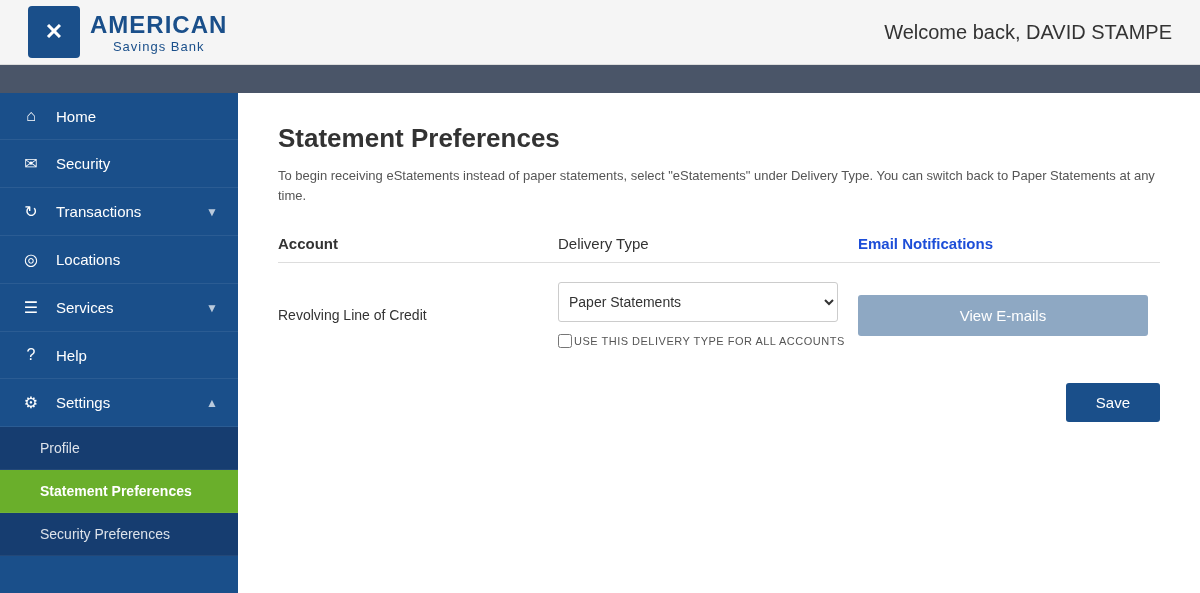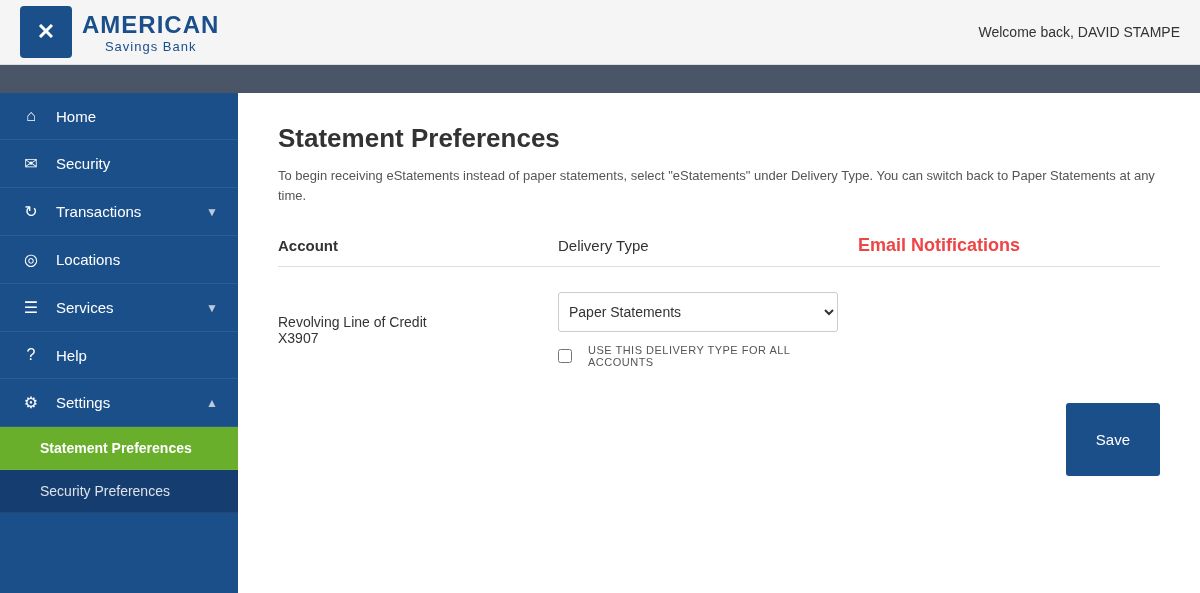--- a/index.html
+++ b/index.html
@@ -6,21 +6,21 @@
     body { font-family: Arial, sans-serif; background: #f0f0f0; width: 1200px; height: 593px; overflow: hidden; }
 
     
     .header {
       background: #f5f5f5;
       border-bottom: 1px solid #ddd;
       height: 65px;
       display: flex;
       align-items: center;
       justify-content: space-between;
-      padding: 0 20px;
+      padding: 0 28px;
     }
     .logo-area {
       display: flex;
       align-items: center;
       gap: 10px;
     }
     .logo-icon {
       width: 52px;
       height: 52px;
       background: #1a4f8a;
@@ -47,21 +47,21 @@
       color: #1a4f8a;
       letter-spacing: 1px;
     }
     .logo-text .savings-bank {
       font-size: 13px;
       color: #1a4f8a;
       text-align: center;
       letter-spacing: 1px;
     }
     .welcome-text {
-      font-size: 14px;
+      font-size: 20px;
       color: #333;
     }
 
     
     .dark-bar {
       background: #4a5568;
       height: 28px;
     }
 
     
@@ -131,38 +131,38 @@
       line-height: 1.5;
       margin-bottom: 30px;
       max-width: 900px;
     }
 
     .columns-header {
       display: flex;
       align-items: center;
       border-bottom: 1px solid #ddd;
       padding-bottom: 10px;
-      margin-bottom: 10px;
+      margin-bottom: 4px;
     }
     .col-account {
       width: 280px;
       font-weight: bold;
       font-size: 15px;
       color: #333;
     }
     .col-delivery {
       width: 300px;
       font-weight: normal;
       font-size: 15px;
       color: #333;
     }
     .col-email {
       font-weight: bold;
-      font-size: 18px;
-      color: #ef4444;
+      font-size: 15px;
+      color: #1d4ed8;
     }
 
     .data-row {
       display: flex;
       align-items: center;
       padding: 15px 0;
     }
     .account-info {
       width: 280px;
     }
@@ -185,21 +185,21 @@
       border-radius: 3px;
       font-size: 14px;
       color: #333;
       background: white;
       appearance: auto;
       cursor: pointer;
     }
     .checkbox-row {
       display: flex;
       align-items: center;
-      gap: 16px;
+      gap: 2px;
       margin-top: 12px;
     }
     .checkbox-row input[type=checkbox] {
       width: 14px;
       height: 14px;
     }
     .checkbox-label {
       font-size: 11px;
       color: #555;
       letter-spacing: 0.5px;
@@ -221,21 +221,21 @@
 
     .save-row {
       display: flex;
       justify-content: flex-end;
       margin-top: 20px;
     }
     .save-btn {
       background: #1a4f8a;
       color: white;
       border: none;
-      padding: 28px 30px;
+      padding: 11px 30px;
       font-size: 15px;
       cursor: pointer;
       border-radius: 3px;
     }
   </style>
 </head>
 <body>
 
 <div class="header">
   <div class="logo-area">
@@ -279,20 +279,23 @@
       <span class="icon">?</span>
       <span class="label">Help</span>
     </div>
     <div class="sidebar-item">
       <span class="icon">⚙</span>
       <span class="label">Settings</span>
       <span class="arrow">▲</span>
     </div>
 
     <div class="sidebar-sub">
+      <div class="sidebar-sub-item">
+        <span>Profile</span>
+      </div>
       <div class="sidebar-sub-item active">
         <span>Statement Preferences</span>
       </div>
       <div class="sidebar-sub-item">
         <span>Security Preferences</span>
       </div>
 
     </div>
   </div>
 
@@ -302,32 +305,34 @@
 
     <div class="columns-header">
       <div class="col-account">Account</div>
       <div class="col-delivery">Delivery Type</div>
       <div class="col-email">Email Notifications</div>
     </div>
 
     <div class="data-row">
       <div class="account-info">
         <div class="account-name">Revolving Line of Credit</div>
-        <div class="account-number">X3907</div>
       </div>
       <div class="delivery-col">
         <select class="delivery-select">
           <option>Paper Statements</option>
           <option>eStatements</option>
         </select>
         <div class="checkbox-row">
           <input type="checkbox" style="">
           <span class="checkbox-label">USE THIS DELIVERY TYPE FOR ALL ACCOUNTS</span>
         </div>
       </div>
+      <div class="email-col">
+        <button class="view-emails-btn">View E-mails</button>
+      </div>
     </div>
 
     <div class="save-row">
       <button class="save-btn">Save</button>
     </div>
   </div>
 
 </div>
 
 </body></html>

